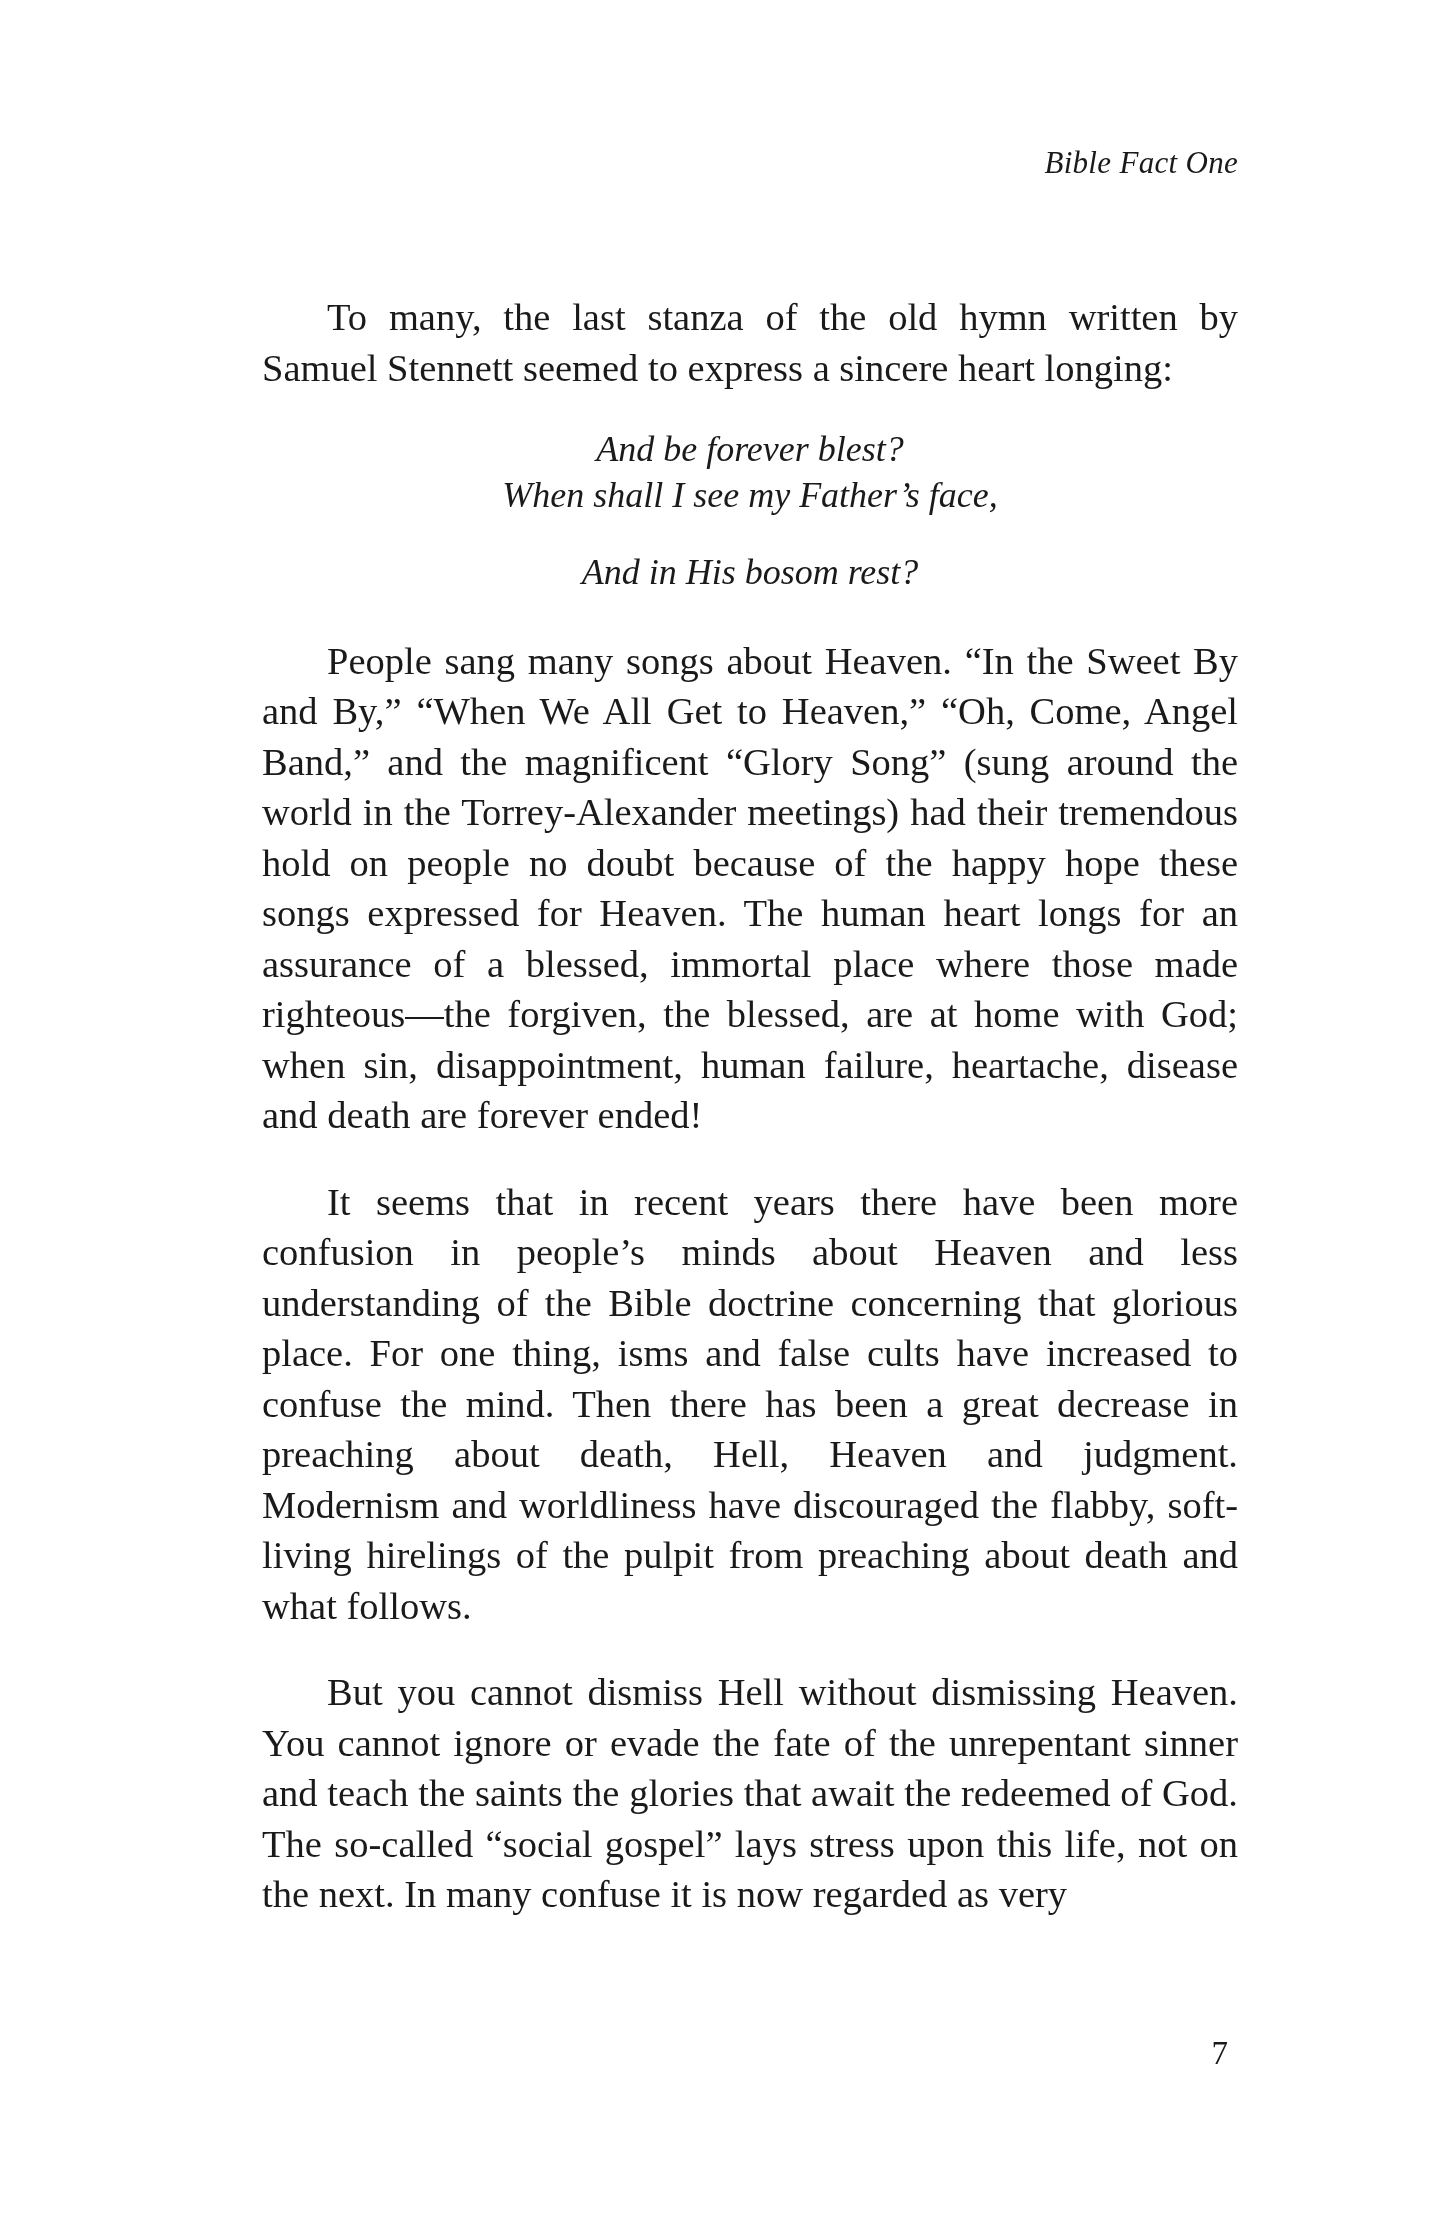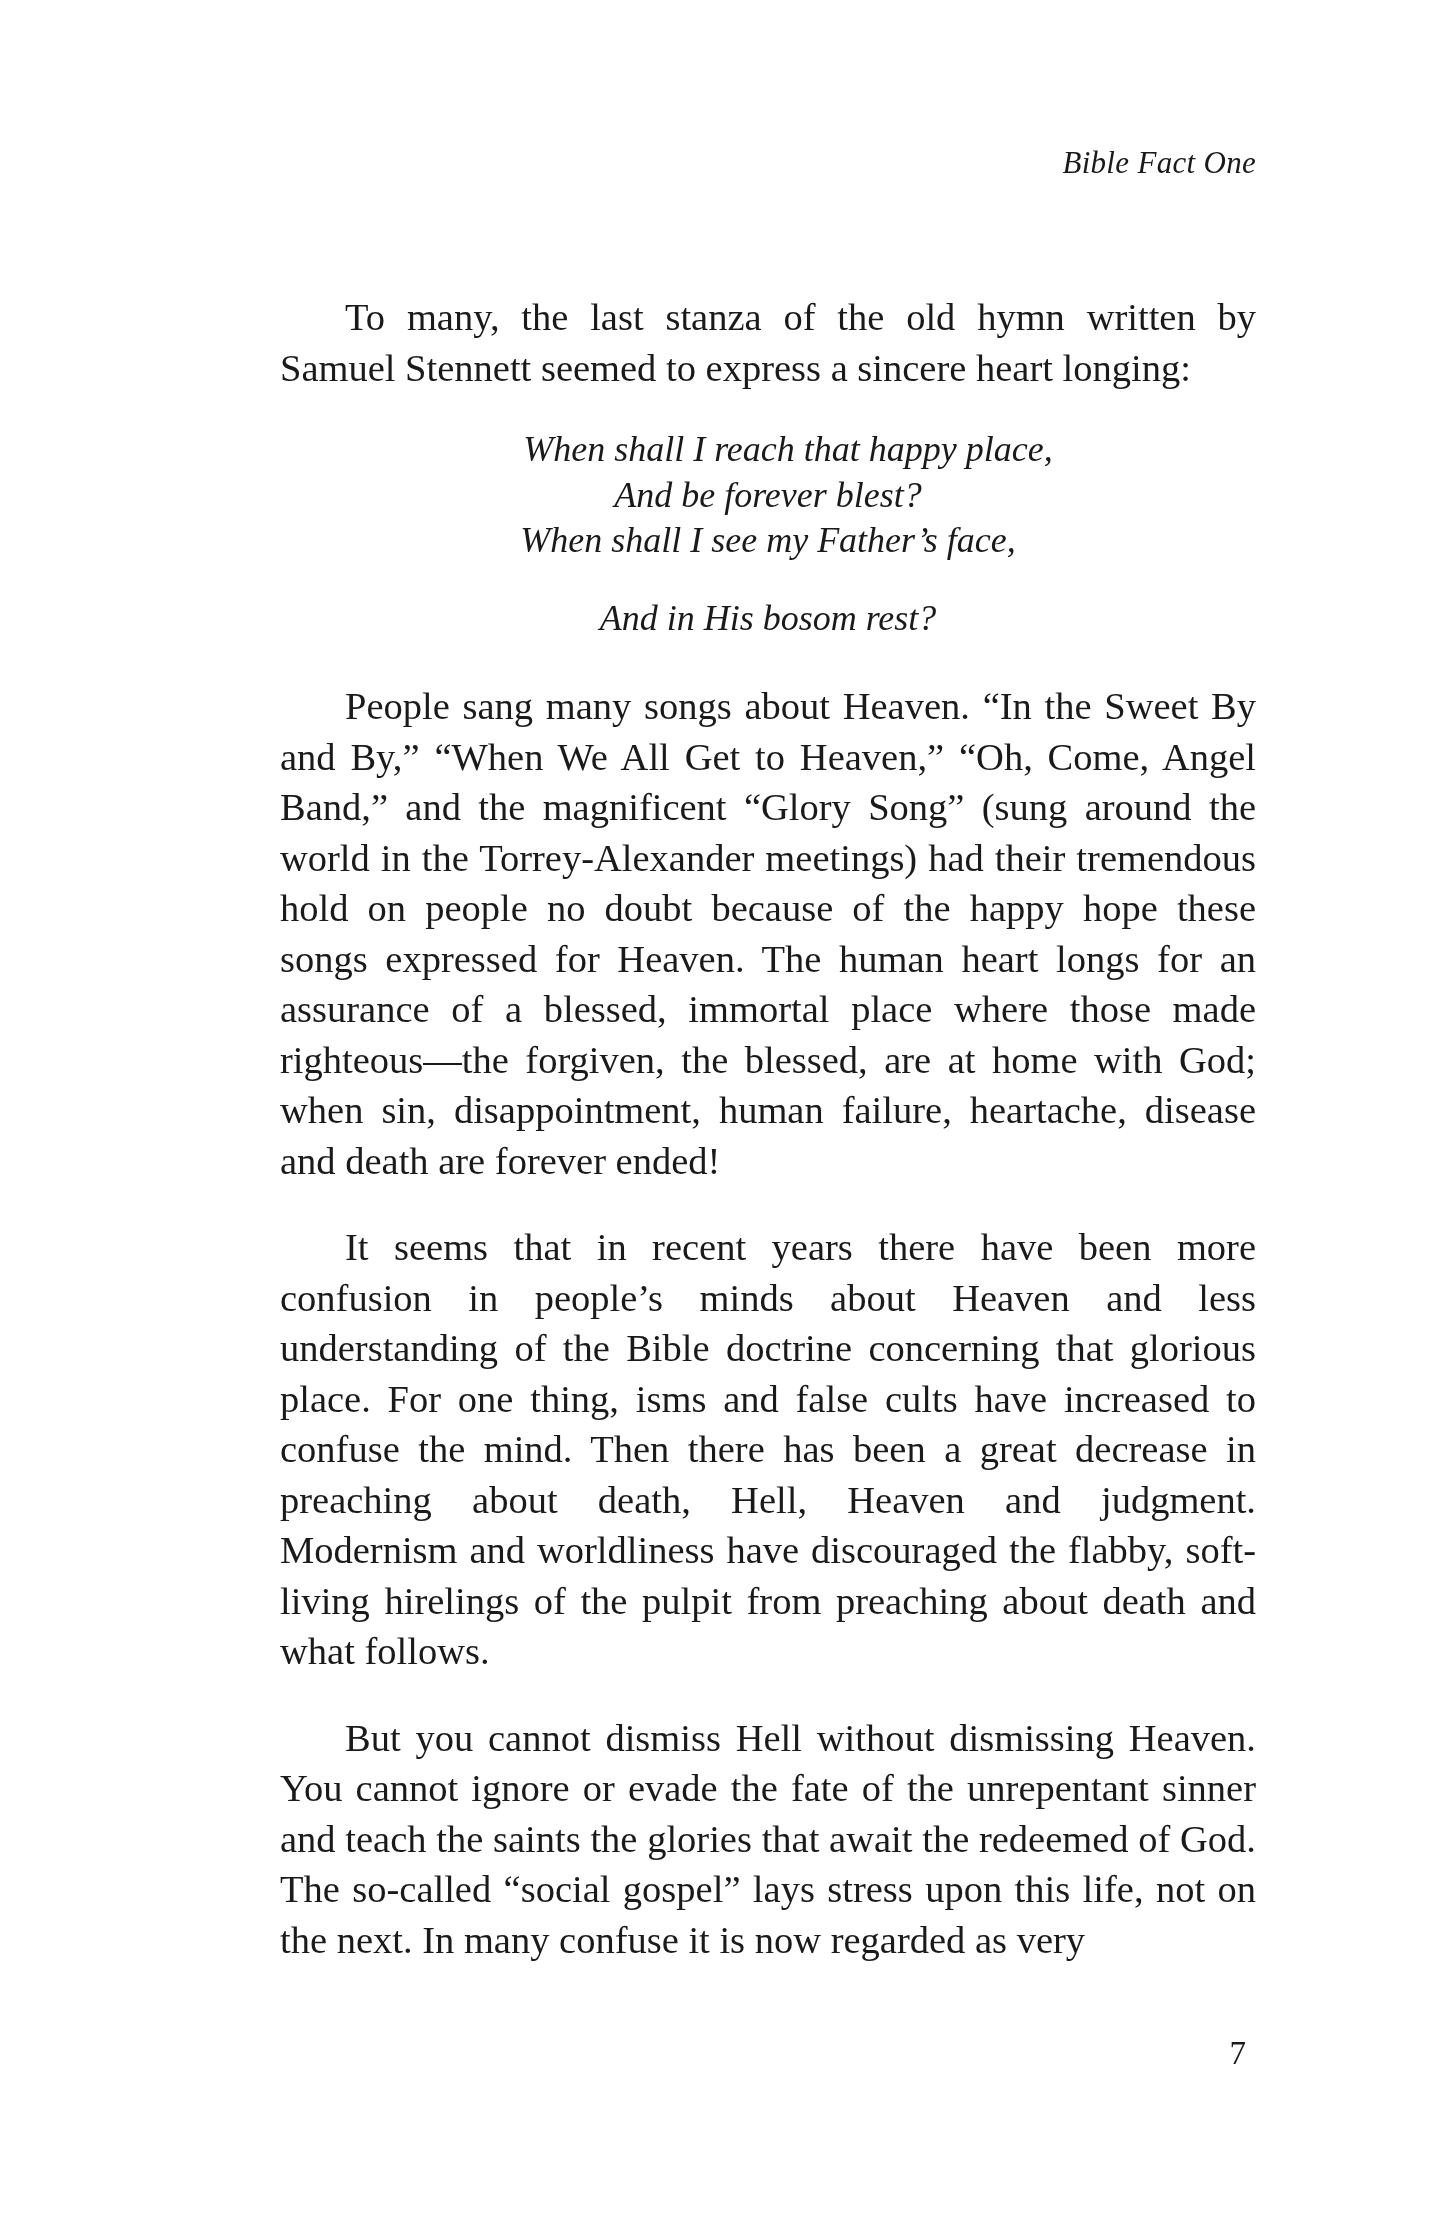--- a/index.html
+++ b/index.html
@@ -10,21 +10,21 @@
     body {
       width: 1445px;
       height: 2233px;
       position: relative;
       overflow: hidden;
       color: #1a1a1a;
       font-family: "Liberation Serif", "DejaVu Serif", serif;
     }
     .page {
       position: absolute;
-      left: 280px;
+      left: 262px;
       top: 0;
       width: 976px;
       height: 1874px;
     }
     .running-header {
       position: absolute;
       right: 0;
       top: 143px;
       font-style: italic;
       font-size: 31px;
@@ -75,21 +75,20 @@
 
 <div class="page">
 
   <div class="running-header">Bible Fact One</div>
 
   <div class="body-text">
 
     <p class="para first">To many, the last stanza of the old hymn written by Samuel Stennett seemed to express a sincere heart longing:</p>
 
     <div class="verse">
-      <span class="verse-line l1">When shall I reach that happy place,</span>
       <span class="verse-line l2">And be forever blest?</span>
       <span class="verse-line l3">When shall I see my Father’s face,</span>
       <span class="verse-line l4">And in His bosom rest?</span>
     </div>
 
     <p class="para after-verse">People sang many songs about Heaven. “In the Sweet By and By,” “When We All Get to Heaven,” “Oh, Come, Angel Band,” and the magnificent “Glory Song” (sung around the world in the Torrey-Alexander meetings) had their tremendous hold on people no doubt because of the happy hope these songs expressed for Heaven. The human heart longs for an assurance of a blessed, immortal place where those made righteous—the forgiven, the blessed, are at home with God; when sin, disappointment, human failure, heartache, disease and death are forever ended!</p>
 
     <p class="para">It seems that in recent years there have been more confusion in people’s minds about Heaven and less understanding of the Bible doctrine concerning that glorious place. For one thing, isms and false cults have increased to confuse the mind. Then there has been a great decrease in preaching about death, Hell, Heaven and judgment. Modernism and worldliness have discouraged the flabby, soft-living hirelings of the pulpit from preaching about death and what follows.</p>
 
     <p class="para">But you cannot dismiss Hell without dismissing Heaven. You cannot ignore or evade the fate of the unrepentant sinner and teach the saints the glories that await the redeemed of God. The so-called “social gospel” lays stress upon this life, not on the next. In many confuse it is now regarded as very</p>

